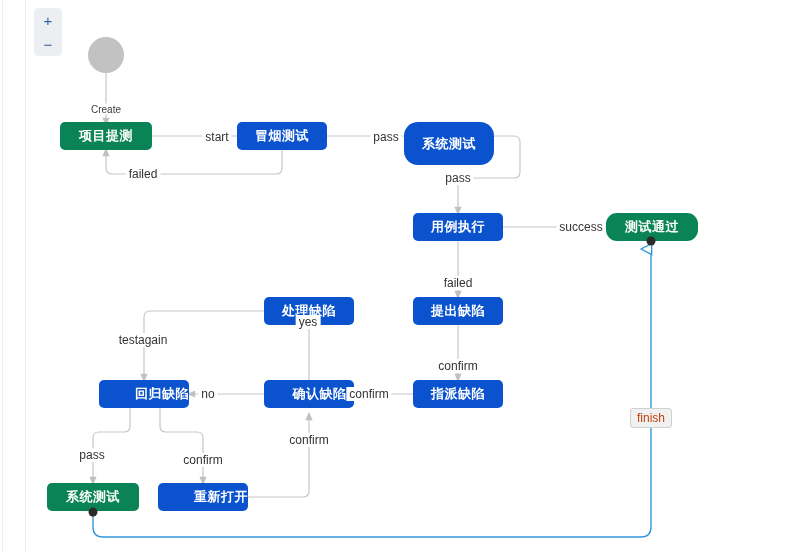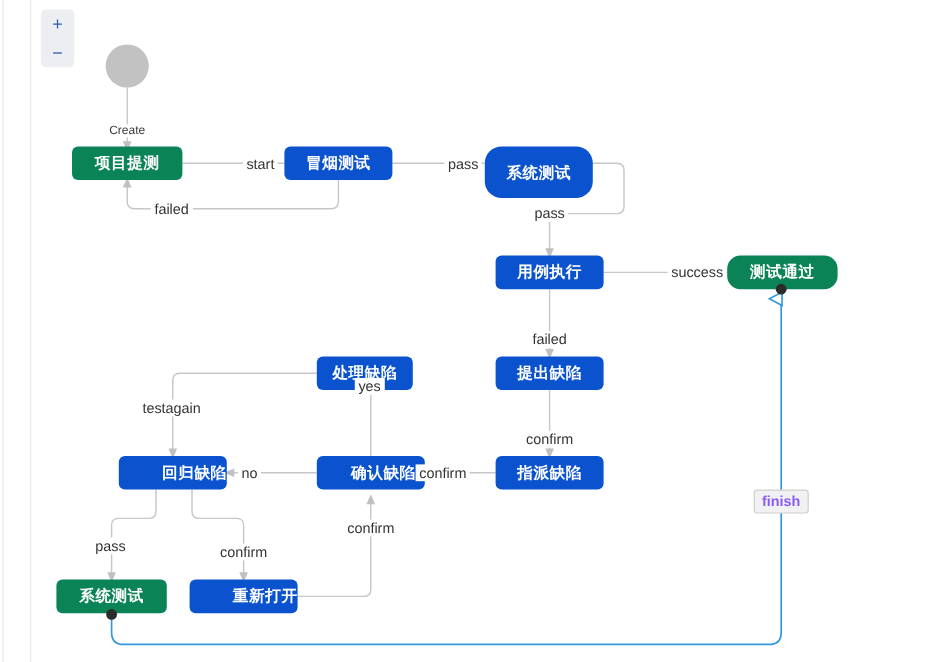--- a/index.html
+++ b/index.html
@@ -102,22 +102,21 @@
     padding: 0 3px;
     white-space: nowrap;
     transform: translate(-50%, -50%);
     cursor: default;
   }
   .elabel.boxed {
     background: #f1f1f1;
     border: 1px solid #cfcfcf;
     border-radius: 3px;
     padding: 2px 6px;
-    color: #8b5cf6;
-    font-weight: bold;
+    color: #c2410c;
   }
   .elabel.create-lbl {
     color: #3a3a3a;
     font-size: 10px;
   }
 
   
   .anchor-dot {
     position: absolute;
     width: 9px;
@@ -189,21 +188,21 @@
 
   <div class="start-circle" style="left:88px; top:37px; width:36px; height:36px;"></div>
 
   <div id="node-layer">
       <div class="node green" style="left: 60px; top: 122px; width: 92px; height: 28px;">项目提测</div>
       <div class="node blue" style="left: 237px; top: 122px; width: 90px; height: 28px;">冒烟测试</div>
       <div class="node blue" style="left: 404px; top: 122px; width: 90px; height: 43px; border-radius: 14px;">系统测试</div>
       <div class="node blue" style="left: 413px; top: 213px; width: 90px; height: 28px;">用例执行</div>
       <div class="node green" style="left: 606px; top: 213px; width: 92px; height: 28px; border-radius: 11px;">测试通过</div>
       <div class="node blue" style="left: 413px; top: 297px; width: 90px; height: 28px;">提出缺陷</div>
-      <div class="node blue" style="left: 264px; top: 297px; width: 80px; height: 28px;">处理缺陷</div>
+      <div class="node blue" style="left: 264px; top: 297px; width: 90px; height: 28px;">处理缺陷</div>
       <div class="node blue" style="left: 413px; top: 380px; width: 90px; height: 28px; text-align: center;">指派缺陷</div>
       <div class="node blue" style="left: 264px; top: 380px; width: 90px; height: 28px; padding-left: 21px;">确认缺陷</div>
       <div class="node blue" style="left: 99px; top: 380px; width: 90px; height: 28px; padding-left: 36px;">回归缺陷</div>
       <div class="node green" style="left: 47px; top: 483px; width: 92px; height: 28px;">系统测试</div>
       <div class="node blue" style="left: 158px; top: 483px; width: 90px; height: 28px; padding-left: 36px;">重新打开</div>
     </div>
   <div id="label-layer">
       <div class="elabel" style="left: 217px; top: 137px;">start</div>
       <div class="elabel" style="left: 143px; top: 174px;">failed</div>
       <div class="elabel" style="left: 386px; top: 137px;">pass</div>

